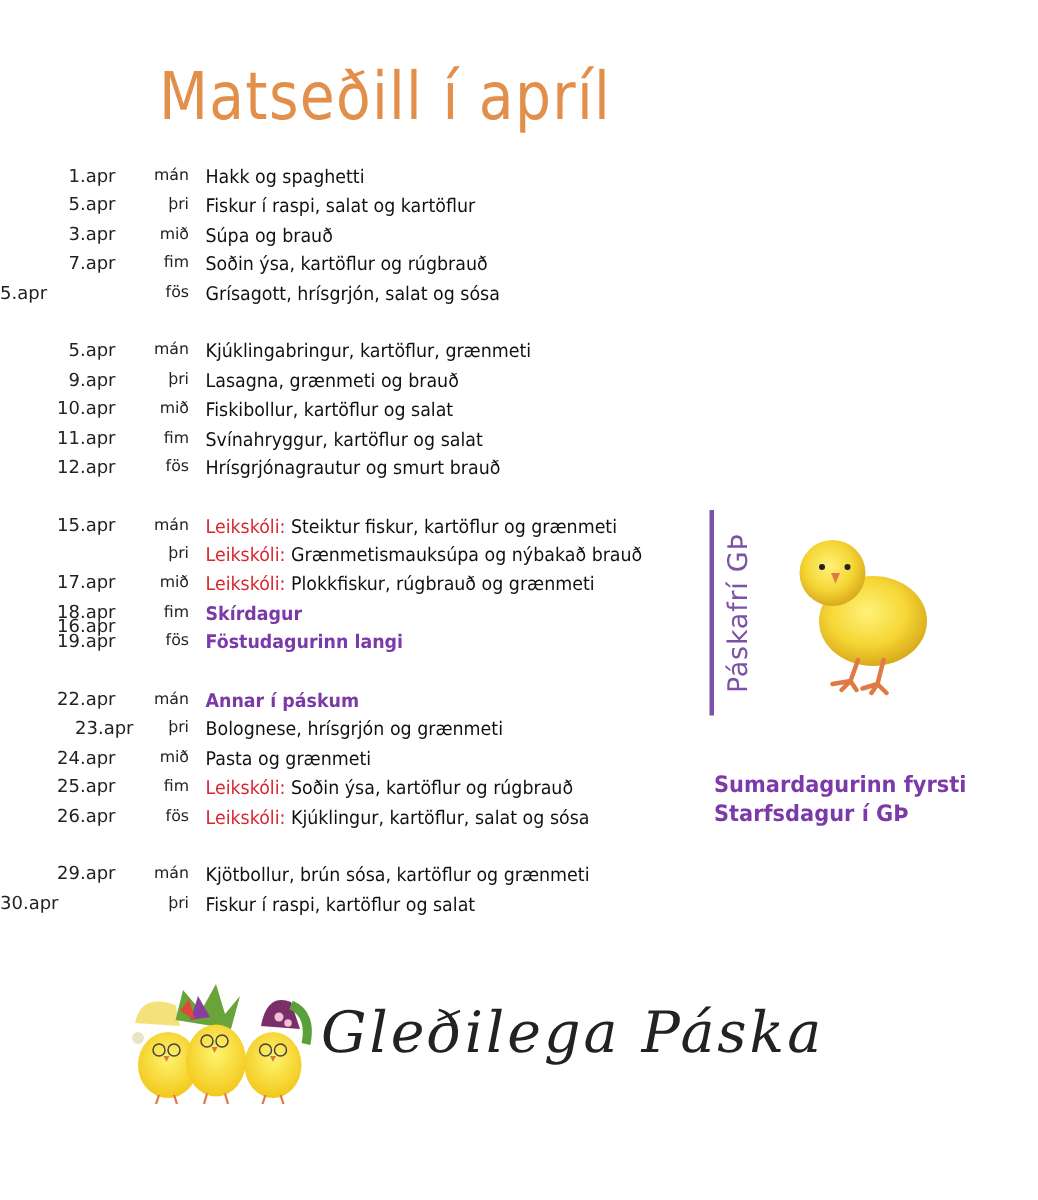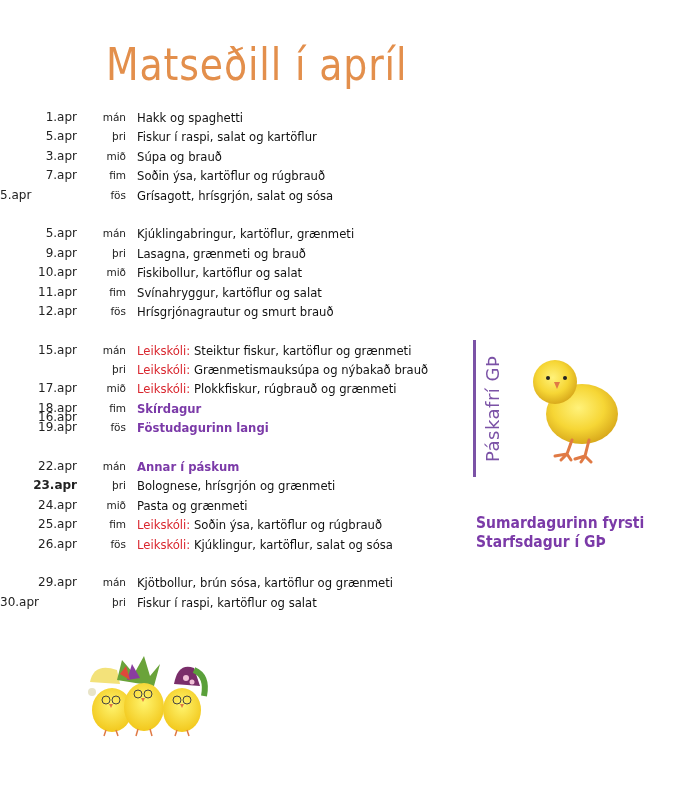--- a/index.html
+++ b/index.html
@@ -114,21 +114,21 @@
         <span class="meal holiday"><span>Föstudagurinn langi</span></span>
       </div>
     </div>
     <div class="group">
       <div class="row">
         <span class="date" style="right: auto; left: 0px; width: 77px; text-align: right;">22.apr</span>
         <span class="day">mán</span>
         <span class="meal holiday"><span>Annar í páskum</span></span>
       </div>
       <div class="row">
-        <span class="date" style="right: auto; left: 0px; width: 77px; text-align: right; font-weight: bold;">23.apr</span>
+        <span class="date" style="right: auto; left: 12px; width: 77px; text-align: right;">23.apr</span>
         <span class="day">þri</span>
         <span class="meal"><span>Bolognese, hrísgrjón og grænmeti</span></span>
       </div>
       <div class="row">
         <span class="date" style="right: auto; left: 0px; width: 77px; text-align: right;">24.apr</span>
         <span class="day">mið</span>
         <span class="meal"><span>Pasta og grænmeti</span></span>
       </div>
       <div class="row">
         <span class="date" style="right: auto; left: 0px; width: 77px; text-align: right;">25.apr</span>
@@ -218,13 +218,14 @@
     </g>
     <g stroke="#e07a45" stroke-width="1.5">
       <line x1="24" y1="78" x2="22" y2="84"></line>
         <line x1="34" y1="78" x2="36" y2="84"></line>
       <line x1="56" y1="77" x2="54" y2="84"></line>
         <line x1="68" y1="77" x2="70" y2="84"></line>
       <line x1="95" y1="78" x2="93" y2="84"></line>
         <line x1="105" y1="78" x2="107" y2="84"></line>
     </g>
   </svg>
+  <div class="banner-text">Gleðilega Páska</div>
 </div>
 
 </body></html>

